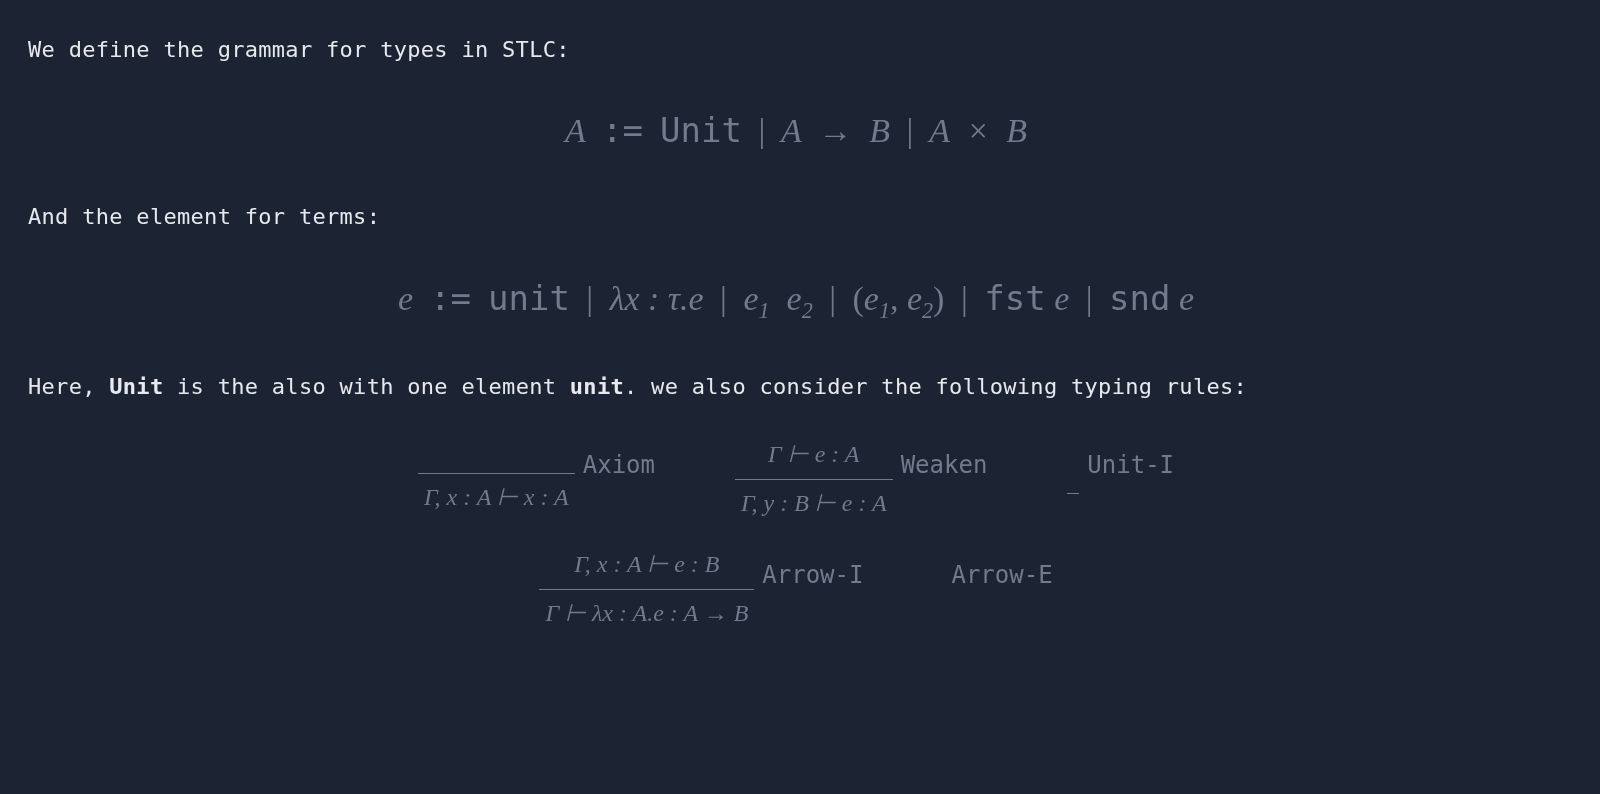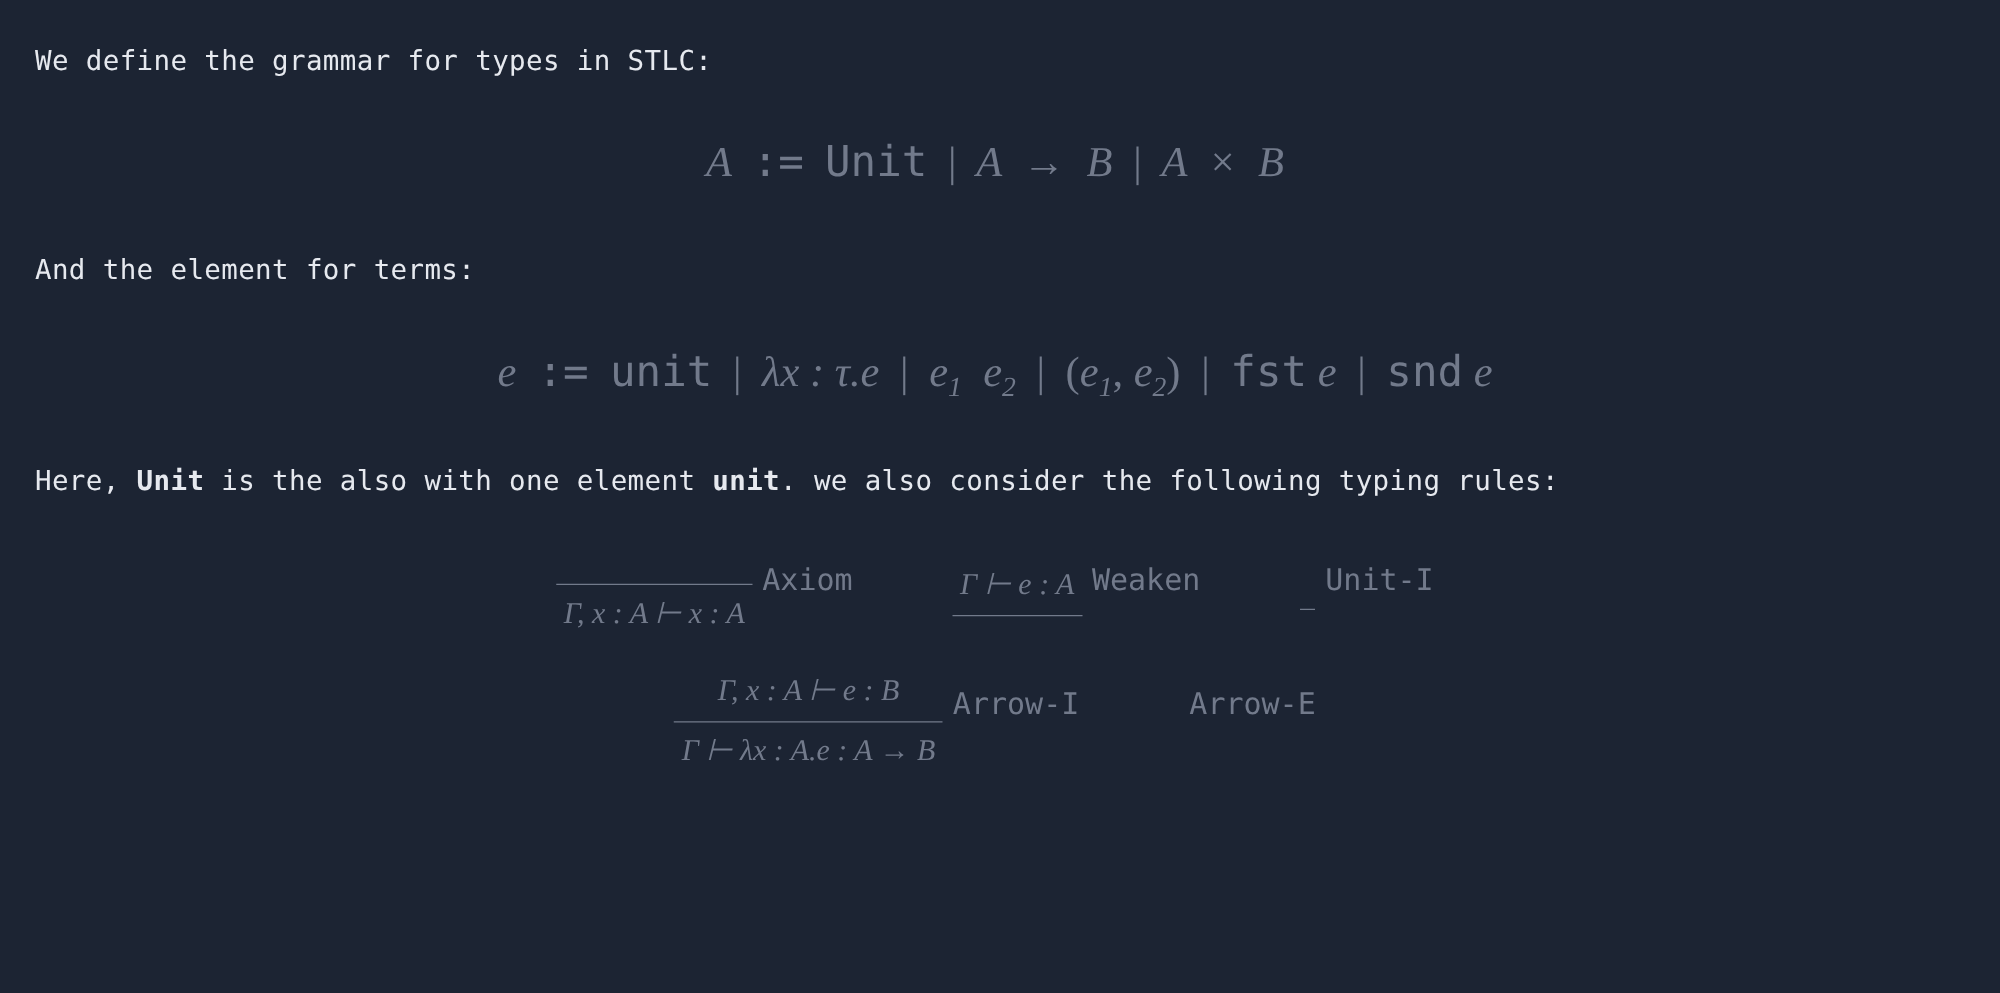--- a/index.html
+++ b/index.html
@@ -138,20 +138,21 @@
           <div class="line"></div>
           <div class="concl">Γ, x : A ⊢ x : A</div>
         </div>
         <div class="label">Axiom</div>
       </div>
 
       <div class="rule">
         <div class="frac">
           <div class="premise">Γ ⊢ e : A</div>
           <div class="line"></div>
+          <div class="concl">Γ, y : B ⊢ e : A</div>
         </div>
         <div class="label">Weaken</div>
       </div>
 
       <div class="rule">
         <div class="frac">
           <div class="premise empty"></div>
           <div class="line"></div>
         </div>
         <div class="label">Unit-I</div>

